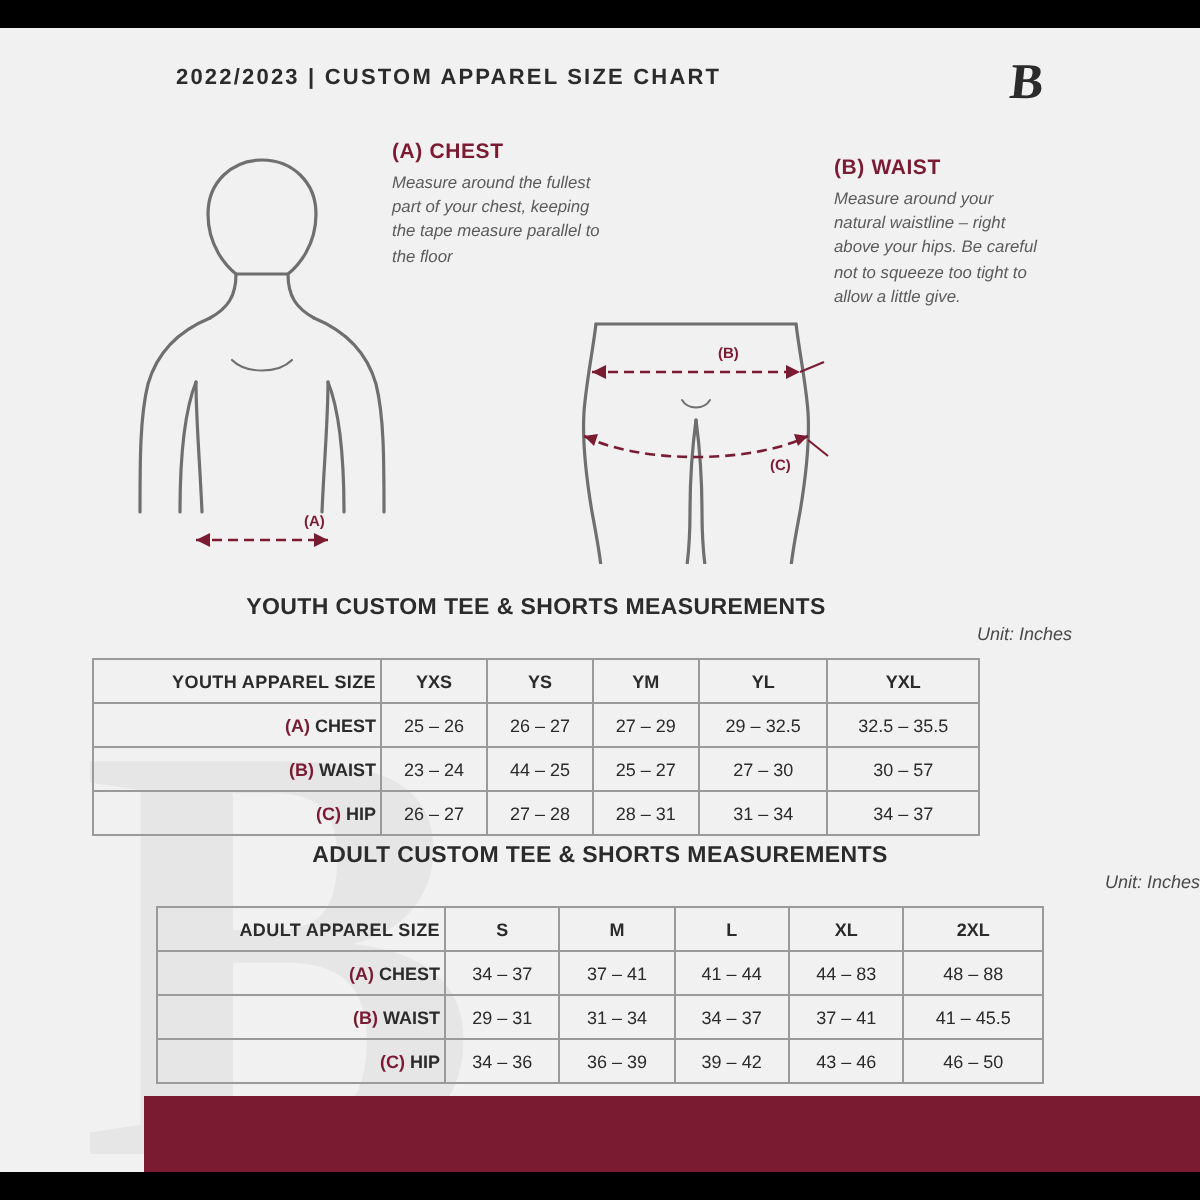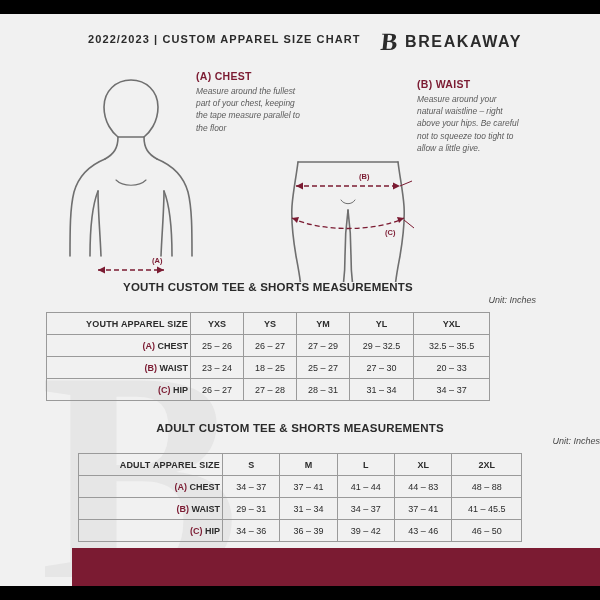--- a/index.html
+++ b/index.html
@@ -196,41 +196,40 @@
   }
   table.size th.rowhead { font-weight: bold; letter-spacing: .2px; }
   td.rowhead .letter {
     color: #7b1b32;
     font-weight: bold;
   }
   td.rowhead .word {
     color: #2b2b2b;
     font-weight: bold;
   }
-  .tbl-block-1 { position: absolute; top: 267px; left: 0; width: 536px; }
+  .tbl-block-1 { position: absolute; top: 284px; left: 0; width: 536px; }
   .tbl-block-2 { position: absolute; top: 408px; left: 0; width: 600px; }
 </style>
 </head>
 <body>
 
 <div class="page">
   <div class="top-bar"></div>
   <div class="bottom-bar"></div>
 
   <div class="sheet">
     <div class="watermark">B</div>
     <div class="maroon-strip"></div>
 
     <div class="content">
 
       <div class="header">
         <div class="header-title">2022/2023   |   CUSTOM APPAREL SIZE CHART</div>
         <div class="brand">
           <div class="brand-mark">B</div>
-          <div class="brand-name">BREAKAWAY</div>
         </div>
       </div>
 
       <div class="figures">
         <svg width="600" height="222" viewBox="0 0 600 222">
 
           <g fill="none" stroke="#6f6f6f" stroke-width="1.6" stroke-linecap="round" stroke-linejoin="round">
 
             <path d="M131,20 C146,20 158,31 158,47 C158,63 149,73 144,77 L118,77 C113,73 104,63 104,47 C104,31 116,20 131,20 Z"></path>
 
@@ -324,24 +323,24 @@
               <td>27 – 29</td>
               <td>29 – 32.5</td>
               <td>32.5 – 35.5</td>
             </tr>
             <tr>
               <td class="rowhead">
                 <span class="letter">(B)</span>
                 <span class="word">WAIST</span>
               </td>
               <td>23 – 24</td>
-              <td>18 – 25</td>
+              <td>44 – 25</td>
               <td>25 – 27</td>
               <td>27 – 30</td>
-              <td>20 – 33</td>
+              <td>30 – 57</td>
             </tr>
             <tr>
               <td class="rowhead">
                 <span class="letter">(C)</span>
                 <span class="word">HIP</span>
               </td>
               <td>26 – 27</td>
               <td>27 – 28</td>
               <td>28 – 31</td>
               <td>31 – 34</td>

